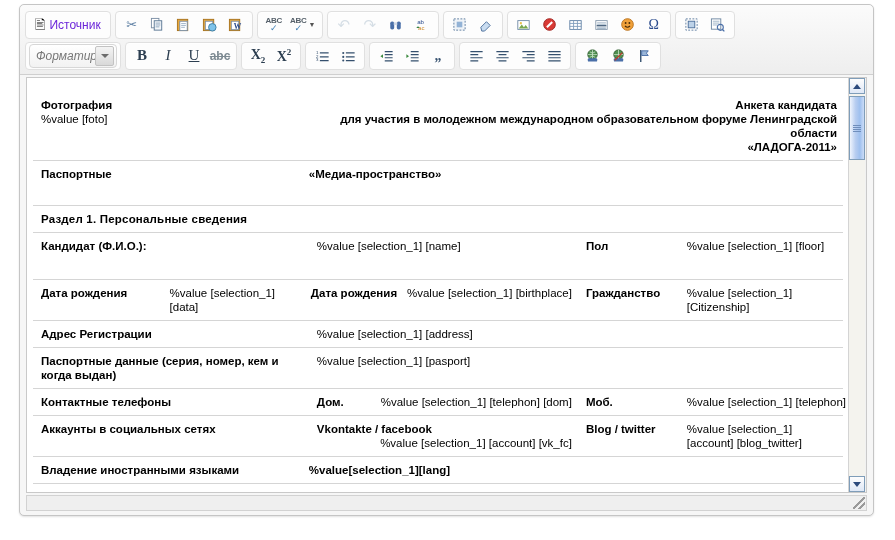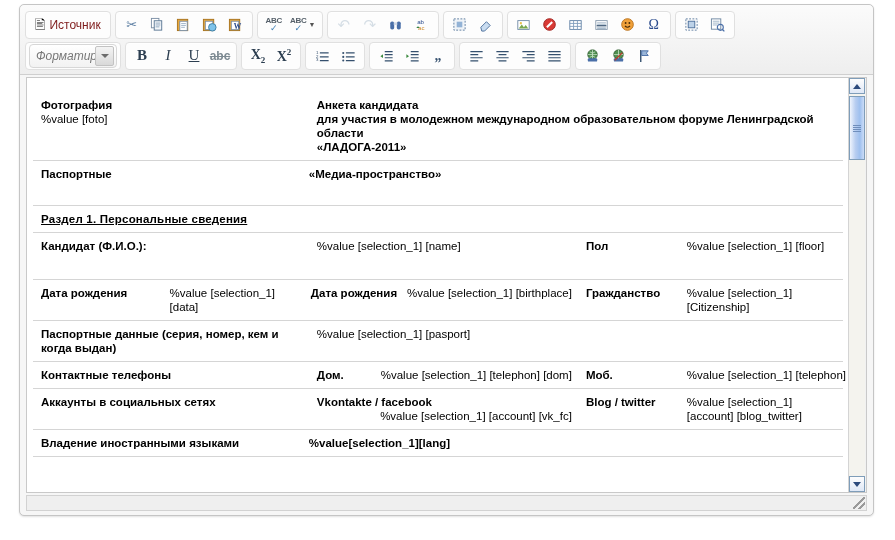--- a/index.html
+++ b/index.html
@@ -36,21 +36,21 @@
     padding:0 3px;
     box-shadow:inset 0 1px 0 #fff;
   }
   .tb-btn{
     width:24px;height:22px;
     display:flex;align-items:center;justify-content:center;
     border:1px solid transparent;border-radius:3px;
     cursor:default;position:relative;
   }
   .tb-btn.wide{width:auto;padding:0 5px;gap:4px;}
-  .tb-btn .lbl{font-size:12px;color:#7f1d1d;white-space:nowrap;}
+  .tb-btn .lbl{font-size:12px;color:#6d28d9;white-space:nowrap;}
   .tb-btn.disabled{opacity:.40;}
 
   .combo{
     display:flex;align-items:center;justify-content:space-between;
     height:24px;width:88px;
     background:linear-gradient(#ffffff,#f2f2f2);
     border:1px solid #d7d7d7;border-radius:4px;
     padding:0 2px 0 6px;box-sizing:border-box;overflow:hidden;
   }
   .combo .ctext{
@@ -132,22 +132,22 @@
 
   
   .doc{width:100%;border-collapse:collapse;table-layout:fixed;}
   .doc td{
     border-top:1px solid #d5d5d5;border-bottom:1px solid #d5d5d5;
     padding:6px 6px 6px 8px;vertical-align:top;
     font-size:11.5px;line-height:14px;color:#000;
   }
   .b{font-weight:bold;}
   .u{text-decoration:underline;}
-  .noline{border-top:none !important;border-bottom:none !important;text-decoration:underline;}
-  .title-cell{font-weight:bold;text-align:left;font-size:11.5px;line-height:15px;}
+  .noline{border-top:none !important;border-bottom:none !important;}
+  .title-cell{font-weight:bold;text-align:right;font-size:11.5px;line-height:15px;}
   .sect{
     font-weight:bold;font-size:13px;padding:8px 2px 5px 4px;
     letter-spacing:.2px;
   }
   .tallrow td{height:32px;}
 </style>
 </head>
 <body>
 
 <div id="editor-outer">
@@ -474,20 +474,24 @@
           <td class="b" style="padding-right:2px;">Дата рождения</td>
           <td style="padding-left:2px;margin-left:16px;">%value [selection_1] [data]</td>
           <td style="padding-left:2px;">
             <span class="b">Дата рождения</span>
             <span style="float:right;text-align:center;">%value [selection_1] [birthplace]</span>
           </td>
           <td class="b">Гражданство</td>
           <td>%value [selection_1] [Citizenship]</td>
         </tr>
 
+        <tr>
+          <td colspan="2" class="b">Адрес Регистрации</td>
+          <td colspan="3">%value [selection_1] [address]</td>
+        </tr>
 
         <tr>
           <td colspan="2" class="b">Паспортные данные (серия, номер, кем и когда выдан)</td>
           <td colspan="3">%value [selection_1] [pasport]</td>
         </tr>
 
         <tr>
           <td colspan="2" class="b">Контактные телефоны</td>
           <td>
             <span class="b">Дом.</span>

